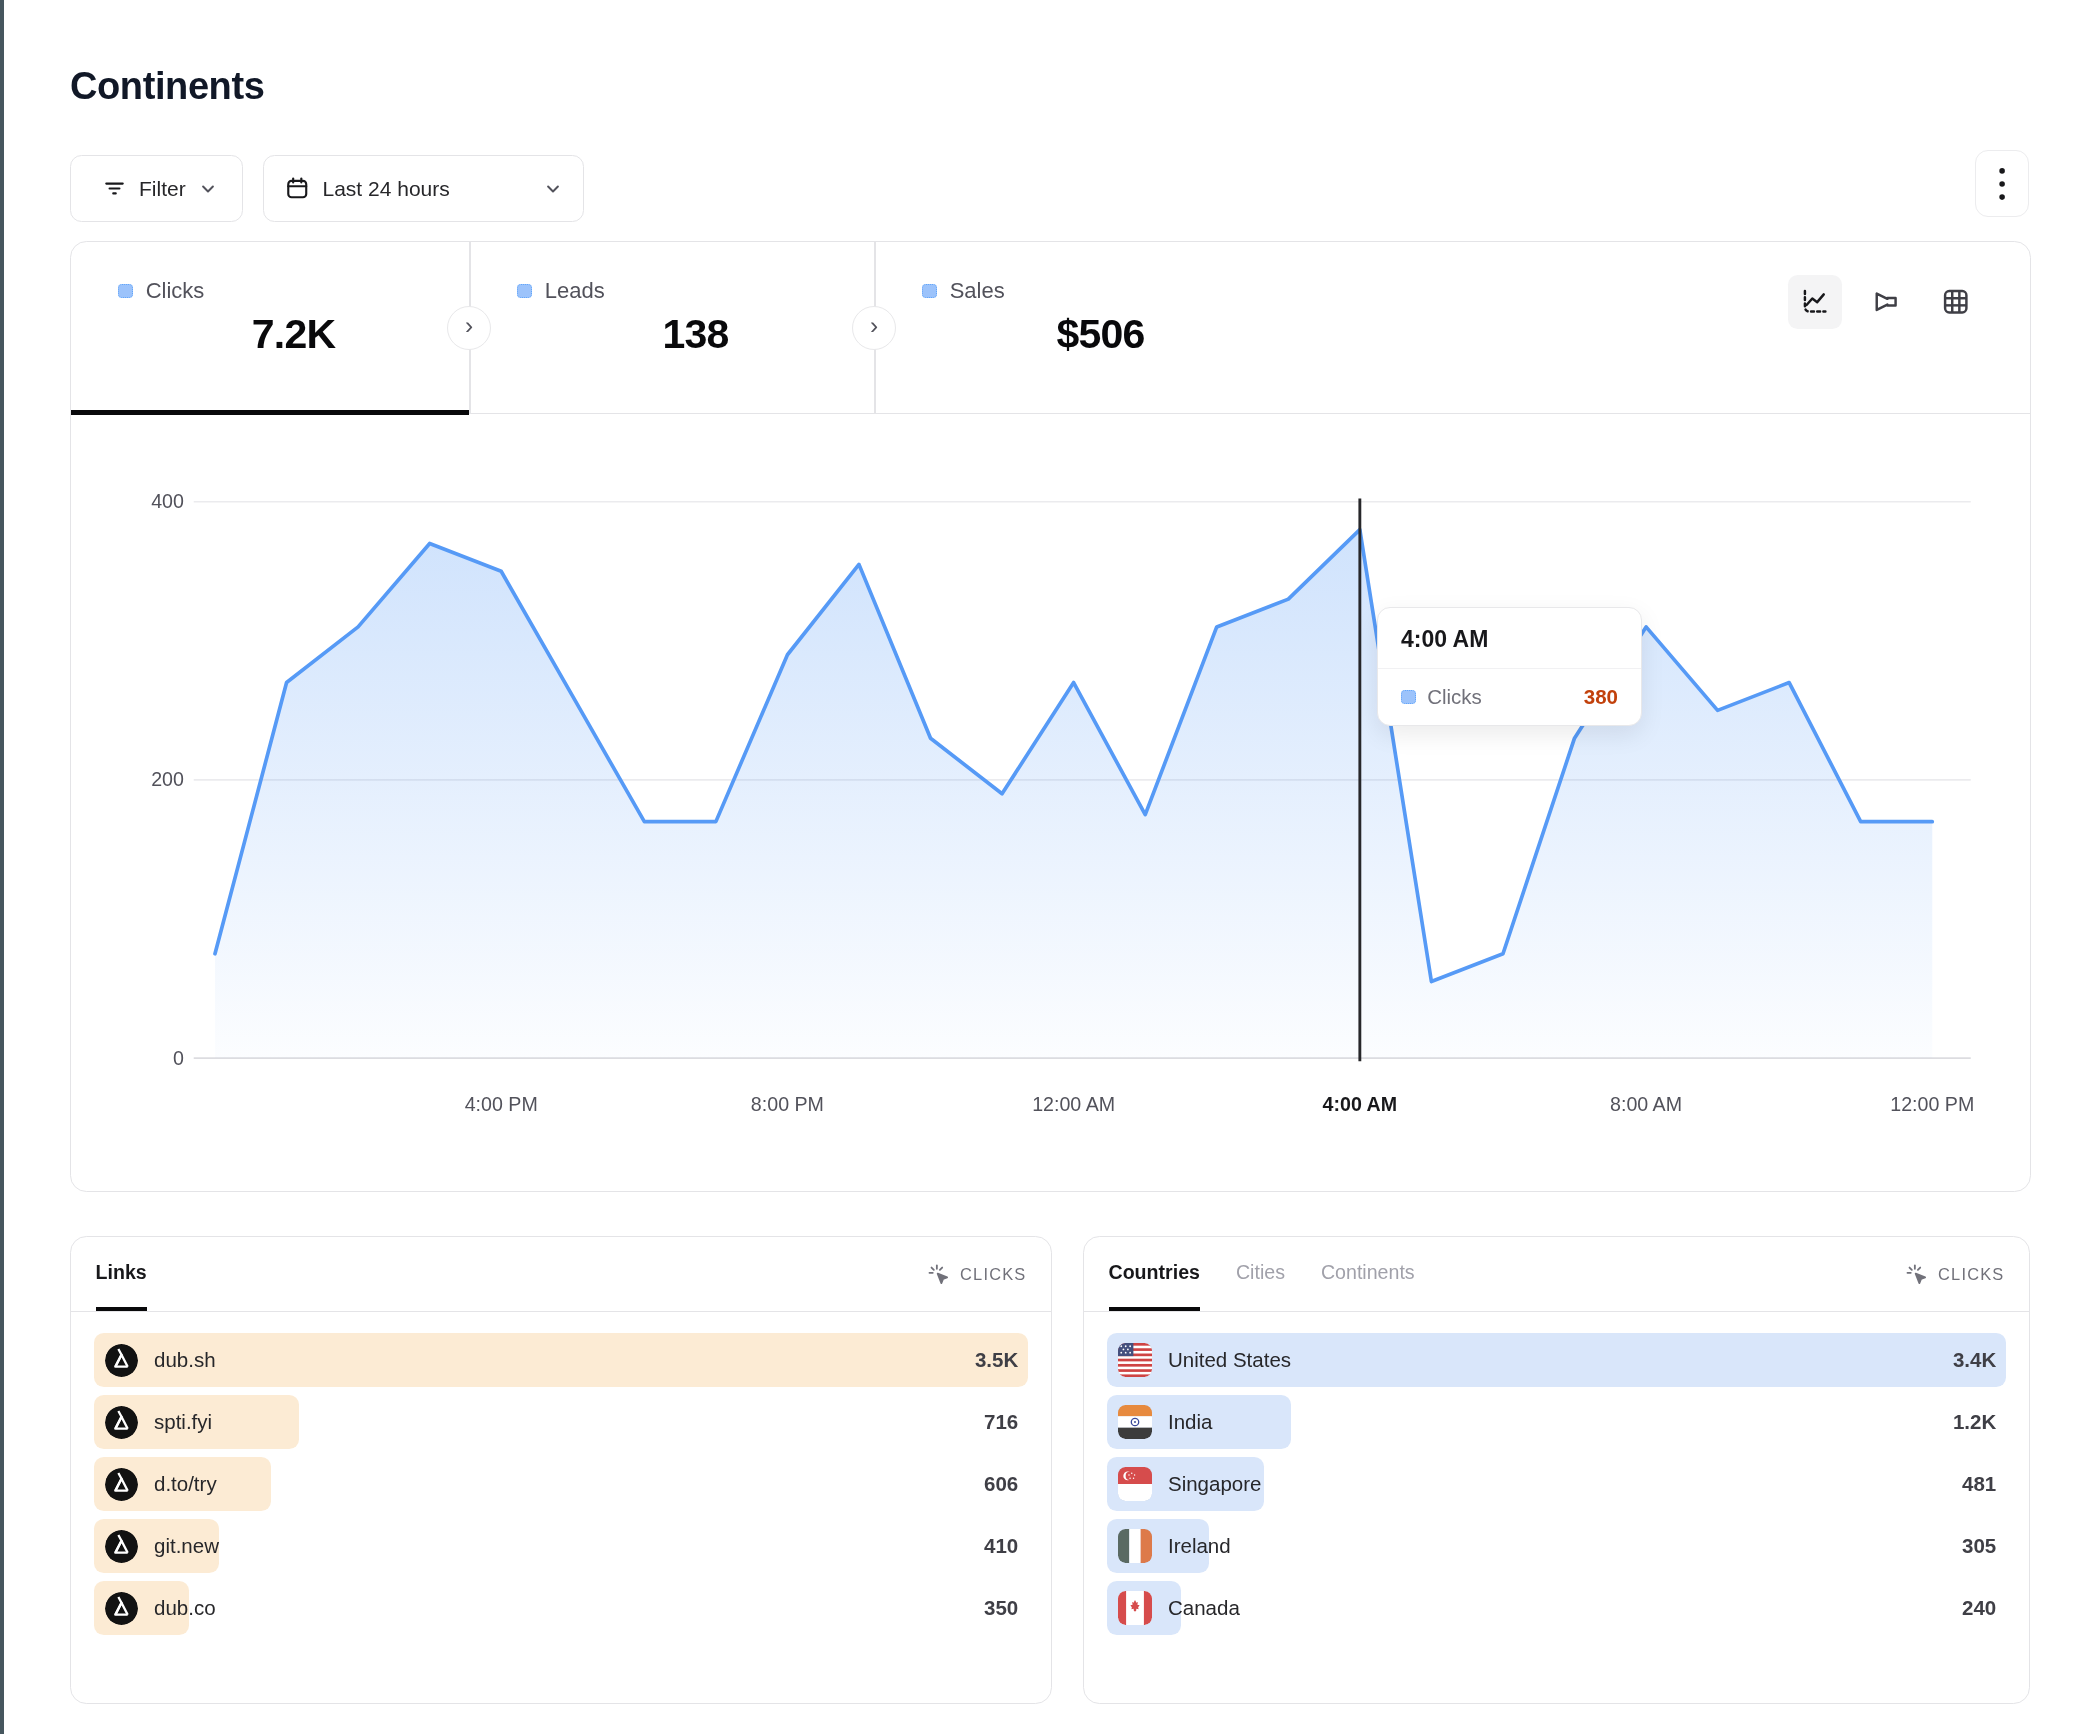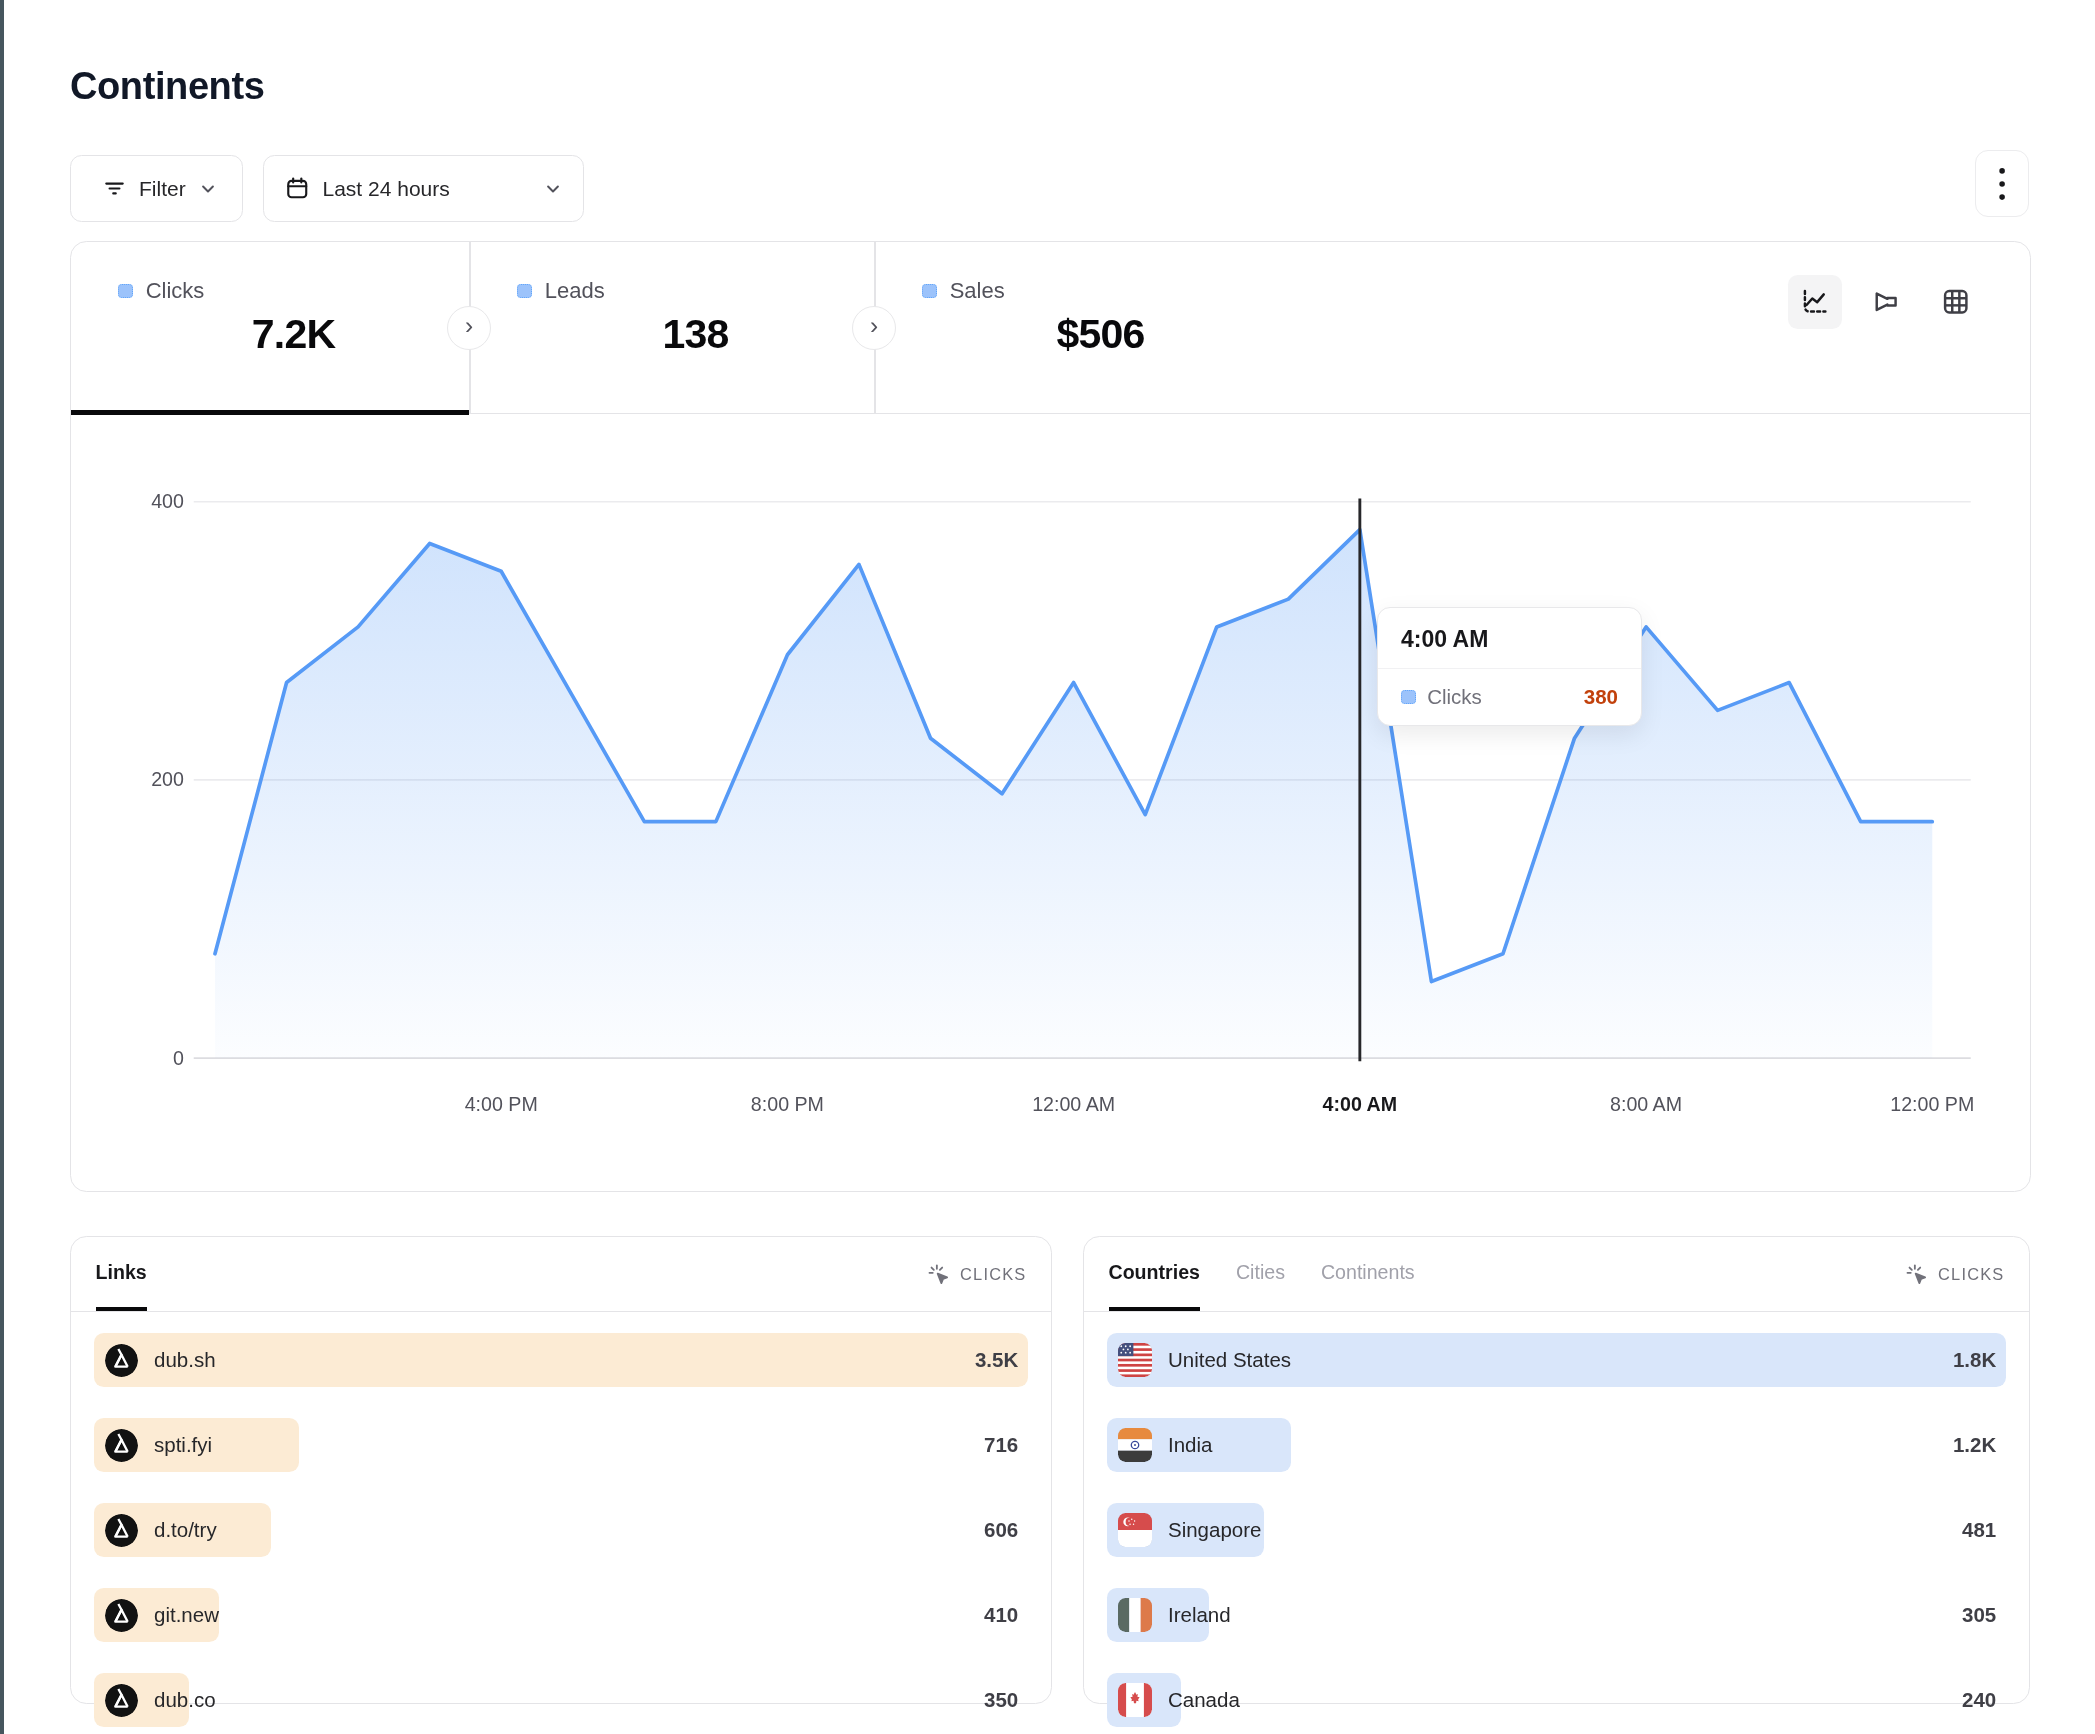--- a/index.html
+++ b/index.html
@@ -65,21 +65,21 @@
 
   
   .panel-card { position:absolute; top:1236px; height:468px; border:1.6px solid #e4e4e7; border-radius:16.4px; background:#fff; }
   .links-card { left:70px; width:982px; }
   .countries-card { left:1083px; width:947px; }
   .panel-header { height:75px; display:flex; align-items:center; padding:0 24.5px; border-bottom:1.6px solid #e4e4e7; }
   .panel-tabs { display:flex; gap:36px; height:100%;justify-content:flex-end; }
   .panel-tab { display:flex; align-items:center; height:100%; font-size:19.6px; color:#a1a1aa; border-bottom:4.1px solid transparent; margin-bottom:-1.6px; cursor:pointer; }
   .panel-tab.active { color:#18181b; font-weight:600; border-bottom-color:#09090b; }
   .panel-metric { margin-left:auto; display:flex; align-items:center; gap:9.8px; color:#71717a; font-size:16.4px; letter-spacing:1.2px; font-weight:500; }
-  .panel-rows { padding:21px 23px 0; display:flex; flex-direction:column; gap:31px; }
+  .panel-rows { padding:21px 23px 0; display:flex; flex-direction:column; gap:8px; }
   .data-row { position:relative; height:54px; cursor:pointer; }
   .data-row .bar { position:absolute; left:0; top:0; bottom:0; border-radius:9.8px; }
   .links-card .bar { background:#fcebd4; }
   .countries-card .bar { background:#d9e6fa; }
   .row-content { position:relative; z-index:1; height:100%; display:flex; align-items:center; gap:16.4px; padding:0 9.8px 0 10.6px; }
   .row-label { font-size:20.5px; color:#27272a; font-weight:500; }
   .row-value { margin-left:auto; font-size:20.5px; color:#3f3f46; font-weight:600; }
   .favicon { width:33px; height:33px; border-radius:50%; flex:0 0 auto; }
   .flag { width:34px; height:34px; border-radius:7.4px; flex:0 0 auto; box-shadow:inset 0 0 0 0.8px rgba(0,0,0,0.08); }
 </style>
@@ -384,21 +384,21 @@
                 <circle cx="15" cy="4" r="1.1"></circle>
                 <circle cx="6.7" cy="8" r="1.1"></circle>
                 <circle cx="12.2" cy="8" r="1.1"></circle>
                 <circle cx="4" cy="12" r="1.1"></circle>
                 <circle cx="9.5" cy="12" r="1.1"></circle>
                 <circle cx="15" cy="12" r="1.1"></circle>
               </g>
           </g>
         </svg>
         <span class="row-label">United States</span>
-        <span class="row-value">1.8K</span>
+        <span class="row-value">3.4K</span>
       </div>
     </div>
 
     <div class="data-row">
       <div class="bar" style="width: 20.5%;"></div>
       <div class="row-content">
         <svg class="flag" viewBox="0 0 42 42">
           <defs>
               <clipPath id="fc1">
                 <rect width="42" height="42" rx="9"></rect>

